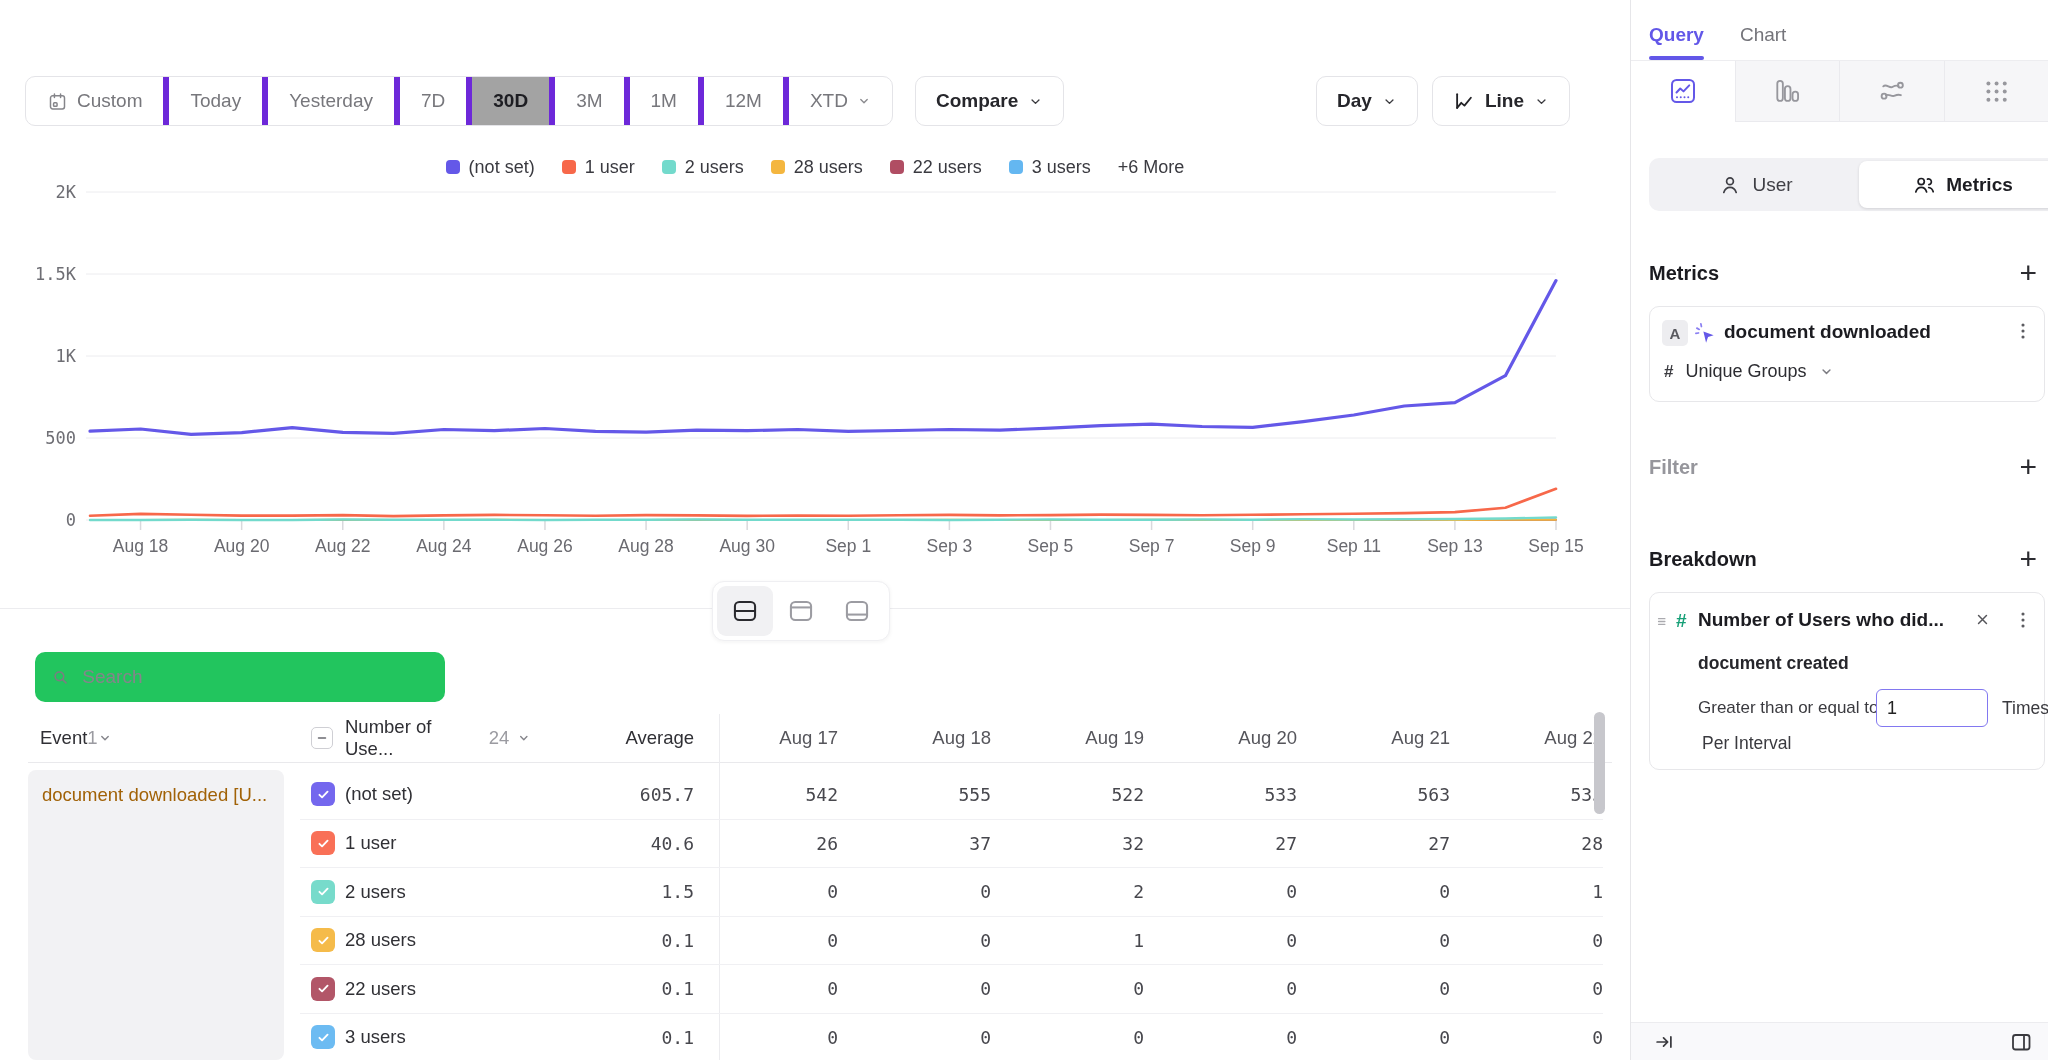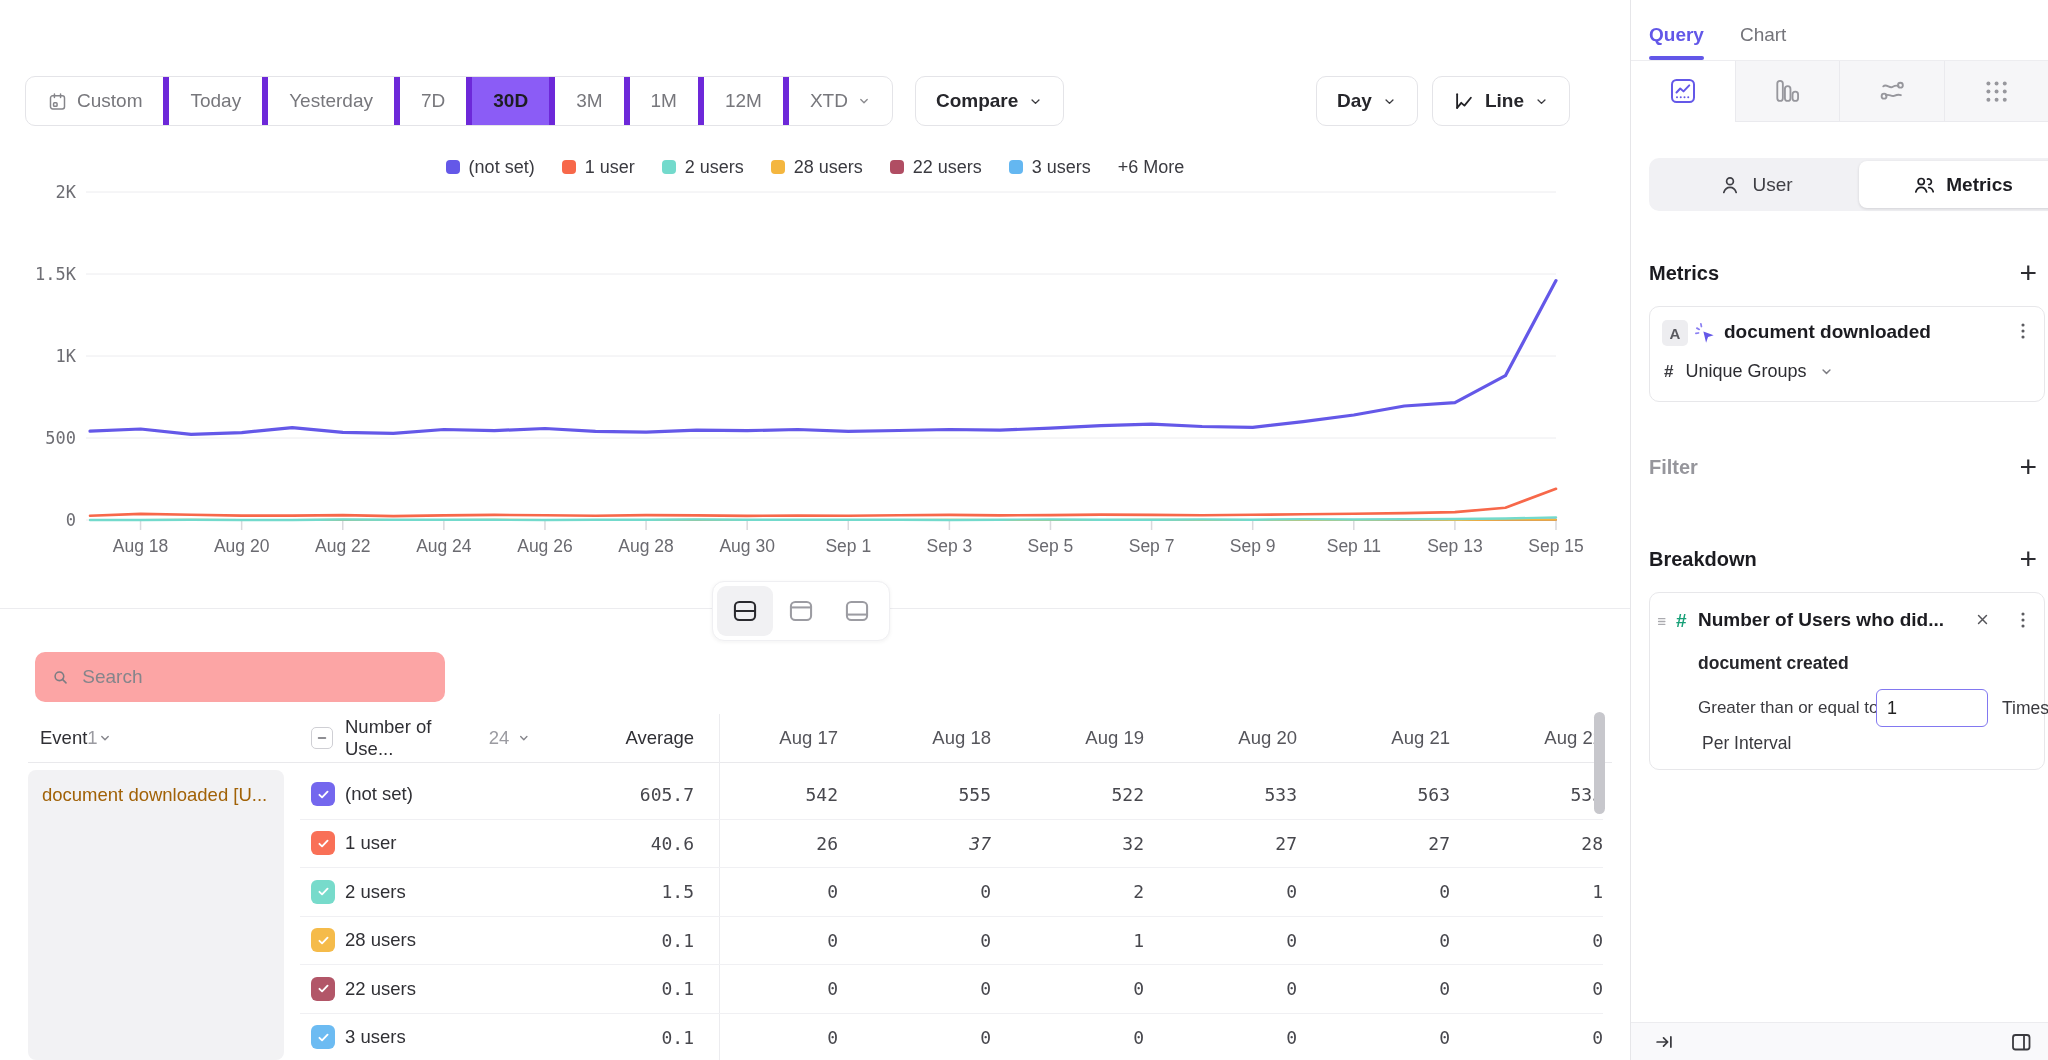--- a/index.html
+++ b/index.html
@@ -8,21 +8,21 @@
   .app { position:relative; width:2048px; height:1060px; }
   .main { position:absolute; left:0; top:0; width:1630px; height:1060px; }
   svg { display:block; }
 
   
   .toolbar { position:absolute; left:25px; top:76px; width:1545px; height:50px; display:flex; align-items:center; }
   .range-group { display:flex; height:50px; background:#fff; border:1px solid #e4e4e8; border-radius:10px; overflow:hidden; }
   .range-btn { display:flex; align-items:center; gap:9px; padding:0 21px; font-size:19px; color:#77777c;
     border-left:6px solid #6d28d9; cursor:pointer; white-space:nowrap; }
   .range-btn:first-child { border-left:none; }
-  .range-btn.active { background:#8b5cf6; color:#1d1d22; font-weight:700; }
+  .range-btn.active { background:#a3a3a3; color:#1d1d22; font-weight:700; }
   .btn { display:flex; align-items:center; gap:10px; height:50px; padding:0 20px; background:#fff;
     border:1px solid #e4e4e8; border-radius:10px; font-size:19px; font-weight:600; color:#26262b; cursor:pointer; white-space:nowrap; }
   .compare { margin-left:22px; }
   .right-tools { margin-left:auto; display:flex; gap:14px; }
 
   
   .legend { position:absolute; left:0; top:150px; width:1630px; height:34px; display:flex; justify-content:center;
     align-items:center; gap:27px; }
   .legend-item { display:flex; align-items:center; gap:9px; font-size:18px; color:#3a3a40; cursor:pointer; }
   .legend-swatch { width:14px; height:14px; border-radius:4px; }
@@ -34,21 +34,21 @@
   .x-label { font-size:17.5px; fill:#6a6a70; }
 
   
   .divider { position:absolute; left:0; top:608px; width:1630px; height:1px; background:#ececef; }
   .layout-toggles { position:absolute; left:712px; top:581px; display:flex; padding:4px; background:#fff;
     border:1px solid #efeff2; border-radius:12px; box-shadow:0 1px 4px rgba(30,30,40,.06); }
   .lt-btn { width:56px; height:50px; display:flex; align-items:center; justify-content:center; border-radius:9px; cursor:pointer; }
   .lt-btn.active { background:#f1f1f3; }
 
   
-  .search-box { position:absolute; left:35px; top:652px; width:410px; height:50px; background:#fca5a5;
+  .search-box { position:absolute; left:35px; top:652px; width:410px; height:50px; background:#22c55e;
     border-radius:10px; display:flex; align-items:center; padding:0 16px; gap:12px; }
   .search-box input { border:none; outline:none; background:transparent; font-size:19px; color:#2b2b30; width:100%;
     font-family:"Liberation Sans", sans-serif; }
   .search-box input::placeholder { color:#85858b; }
 
   .th-left { position:absolute; left:40px; top:714px; height:48px; display:flex; align-items:center; 
     font-size:18.5px; color:#2f2f34; cursor:pointer; }
   .count { color:#9b9ba1; }
   .head-wrap { position:absolute; left:300px; top:714px; width:1303px; height:48px; overflow:hidden; }
   .head-row { display:flex; align-items:center; height:48px; padding-left:11px; }
@@ -355,21 +355,21 @@
         </div>
         <div class="t-row">
           <span class="row-cb" style="background: rgb(249, 112, 87);">
             <svg width="15" height="15" viewBox="0 0 24 24" fill="none" stroke="#fff" stroke-width="3" stroke-linecap="round" stroke-linejoin="round">
               <path d="M5.5 12.5l4.2 4L18.5 7.5"></path>
             </svg>
           </span>
           <span class="row-label">1 user</span>
           <span class="row-avg">40.6</span>
           <span class="val" style="width: 144px;">26</span>
-          <span class="val" style="width: 153px; font-style: italic;">37</span>
+          <span class="val" style="width: 153px;">37</span>
           <span class="val" style="width: 153px;">32</span>
           <span class="val" style="width: 153px;">27</span>
           <span class="val" style="width: 153px;">27</span>
           <span class="val" style="width: 153px;">28</span>
         </div>
         <div class="t-row">
           <span class="row-cb" style="background: rgb(119, 219, 203);">
             <svg width="15" height="15" viewBox="0 0 24 24" fill="none" stroke="#fff" stroke-width="3" stroke-linecap="round" stroke-linejoin="round">
               <path d="M5.5 12.5l4.2 4L18.5 7.5"></path>
             </svg>

